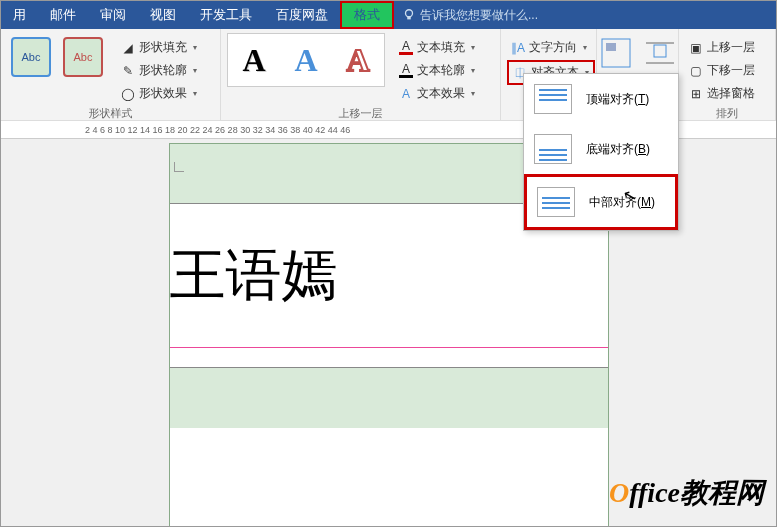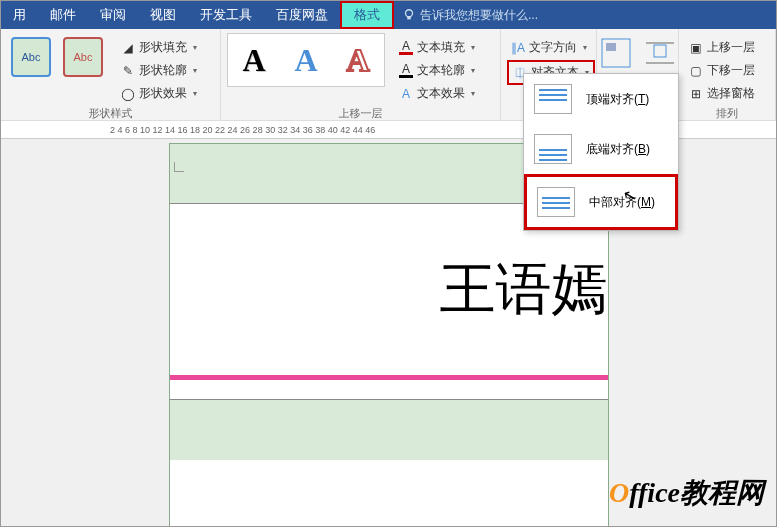--- a/index.html
+++ b/index.html
@@ -1,21 +1,21 @@
 <!DOCTYPE html>
 <html><head>
   <meta charset="utf-8">
   <style>
     * { box-sizing: border-box; margin: 0; padding: 0; }
     body { font-family: "Microsoft YaHei", sans-serif; font-size: 12px; background: #fff; width: 777px; height: 527px; overflow: hidden; border: 1px solid #999; position: relative; }
     
     
     .tabbar { background: #2b579a; color: #fff; height: 28px; display: flex; align-items: stretch; }
     .tab { padding: 6px 12px; cursor: pointer; font-size: 13px; display: flex; align-items: center; }
-    .tab.active { background: #5eead4; color: #2b579a; border: 2px solid #c00; }
+    .tab.active { background: #22c55e; color: #2b579a; border: 2px solid #c00; }
     .tell-me { display: flex; align-items: center; color: #cde; margin-left: 8px; gap: 4px; }
     .bulb-icon { width: 14px; height: 14px; }
     
     
     .ribbon { background: #f3f3f3; border-bottom: 1px solid #ddd; height: 92px; display: flex; }
     .group { border-right: 1px solid #ddd; padding: 4px 6px; display: flex; flex-direction: column; }
     .group-body { flex: 1; display: flex; align-items: flex-start; gap: 4px; }
     .group-label { text-align: center; color: #666; font-size: 11px; padding: 2px 0; }
     
     .abc-box { width: 40px; height: 40px; border-radius: 4px; display: flex; align-items: center; justify-content: center; font-size: 11px; margin: 4px; }
@@ -32,27 +32,27 @@
     .wa1 { color: #000; text-shadow: 1px 1px #ccc; }
     .wa2 { color: #4a90d9; }
     .wa3 { color: #fff; -webkit-text-stroke: 2px #c0504d; }
     
     .align-btn { border: 2px solid #c00; padding: 2px 4px; display: flex; align-items: center; cursor: pointer; }
     
     .pos-btn { display: flex; flex-direction: column; align-items: center; padding: 4px; cursor: pointer; font-size: 11px; gap: 2px; }
     .big-icon { width: 32px; height: 32px; }
     
     
-    .ruler { height: 18px; background: #fff; border-bottom: 1px solid #ccc; font-size: 9px; color: #666; display: flex; align-items: center; padding-left: 109px; overflow: hidden; white-space: nowrap; }
+    .ruler { height: 18px; background: #fff; border-bottom: 1px solid #ccc; font-size: 9px; color: #666; display: flex; align-items: center; padding-left: 84px; overflow: hidden; white-space: nowrap; }
     
     
     .doc-area { position: relative; background: #f0f0f0; height: 388px; display: flex; justify-content: center; padding-top: 4px; }
     .page { width: 440px; background: #fff; border: 1px solid #8a8; position: relative; }
     .cell-green { background: #d9ead9; height: 60px; border-bottom: 1px solid #888; }
-    .cell-white-big { height: 176px; display: flex; align-items: center; justify-content: flex-end; border-bottom: 5px solid #ec4899; }
+    .cell-white-big { height: 144px; display: flex; align-items: center; justify-content: flex-start; border-bottom: 1px solid #ec4899; }
     .cell-white-small { height: 20px; border-bottom: 1px solid #888; }
     .cell-green-bottom { background: #d9ead9; height: 60px; }
     .name-text { font-family: "STXingkai","KaiTi",serif; font-size: 56px; }
     .corner { position: absolute; left: 4px; top: 18px; width: 10px; height: 10px; border-left: 1px solid #999; border-bottom: 1px solid #999; transform: rotate(0deg); }
     
     
     .dropdown { position: absolute; left: 522px; top: 72px; width: 156px; background: #fff; border: 1px solid #bbb; box-shadow: 2px 2px 6px rgba(0,0,0,0.2); z-index: 10; }
     .dd-item { display: flex; align-items: center; gap: 14px; padding: 10px; cursor: pointer; }
     .dd-item.highlighted { border: 3px solid #c00; }
     .dd-icon { width: 38px; height: 30px; border: 1px solid #aaa; background: #fff; position: relative; }

